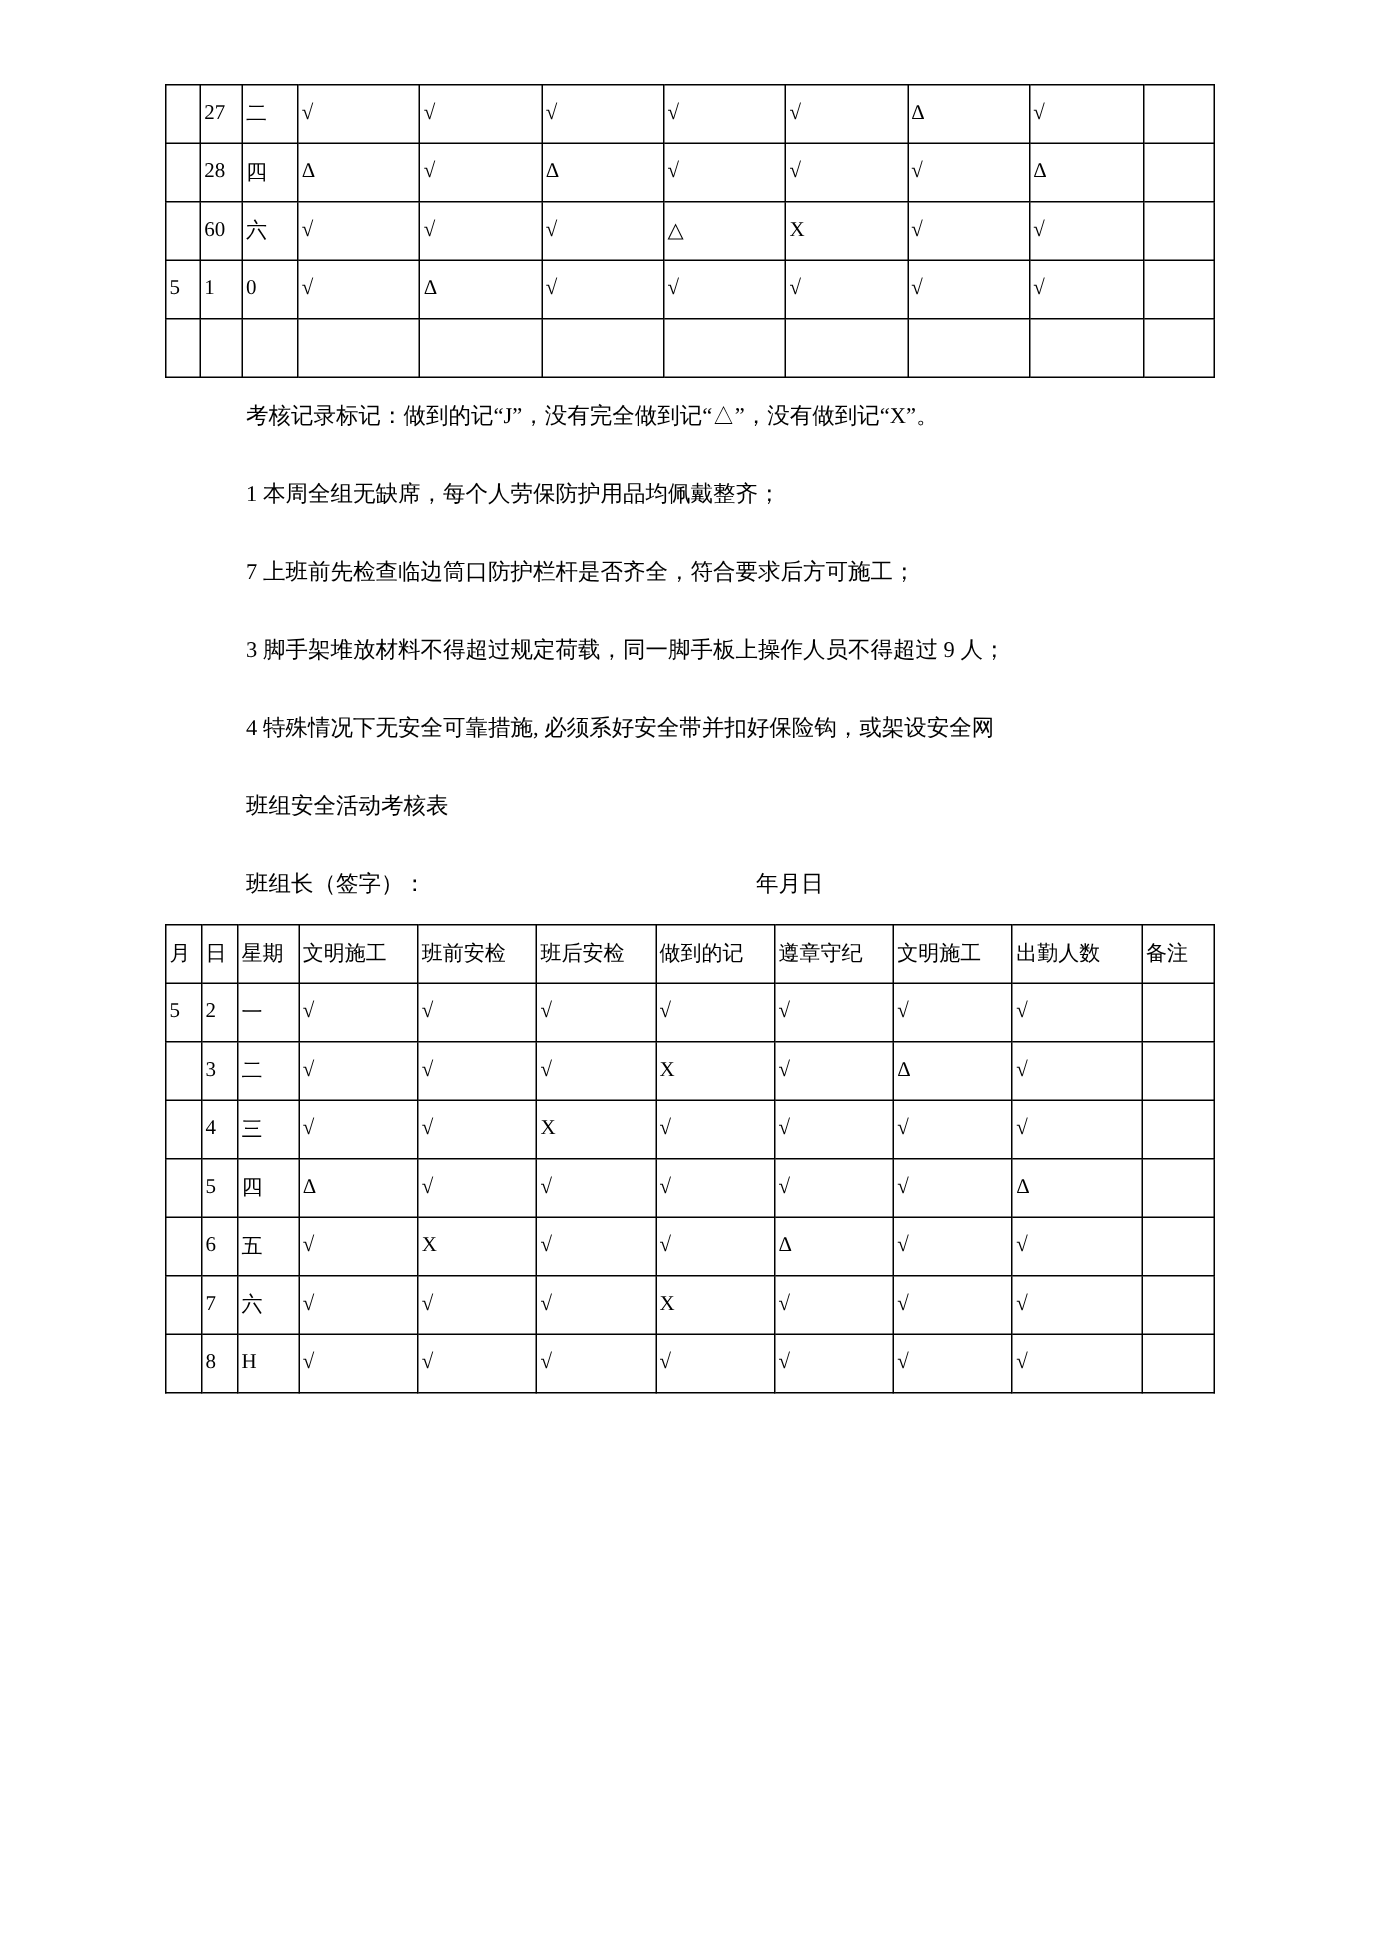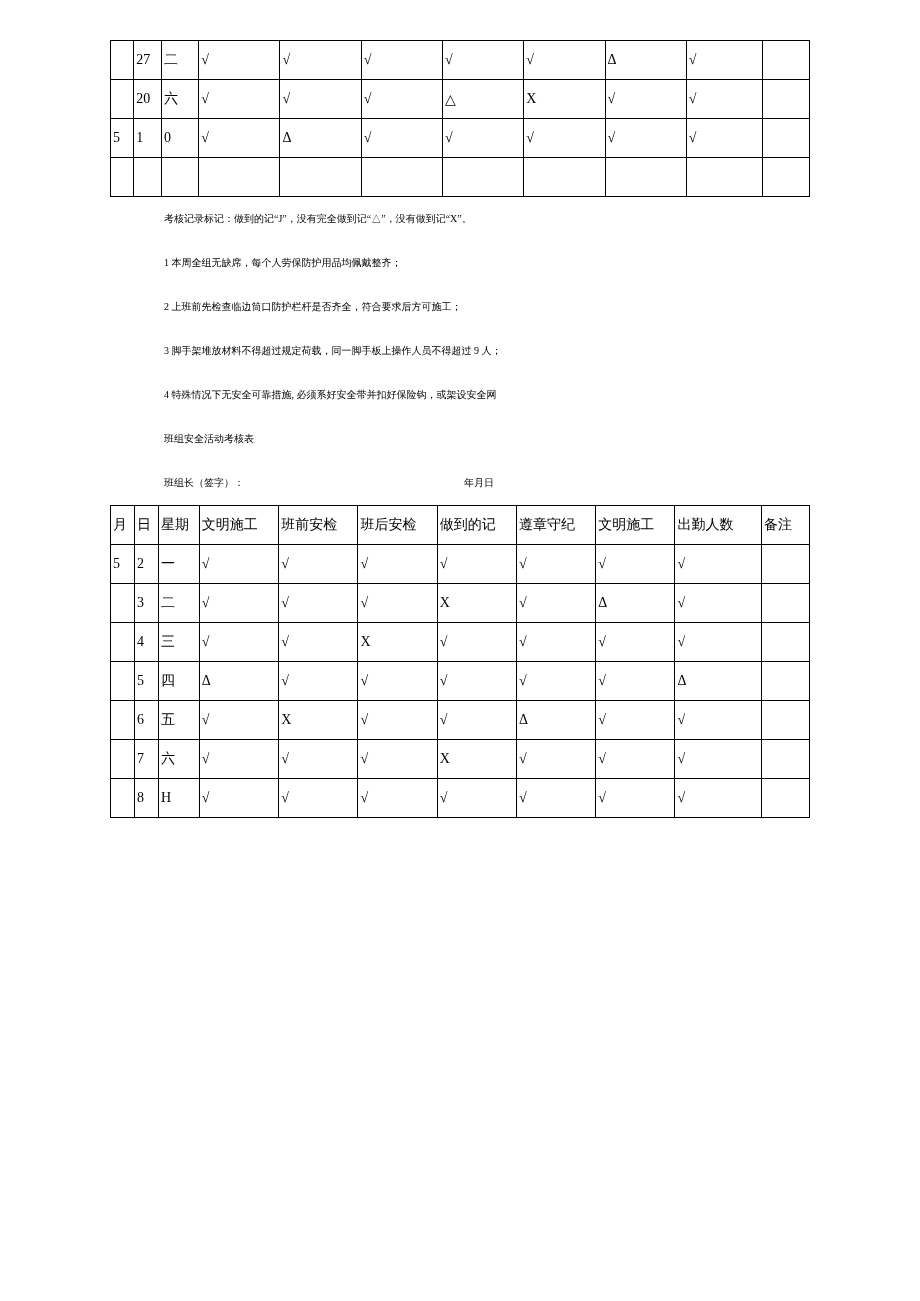--- a/index.html
+++ b/index.html
@@ -1,23 +1,23 @@
 <!DOCTYPE html>
 <html><head>
 <meta charset="utf-8">
 <style>
 body{font-family:"SimSun","Songti SC",serif;background:#fff;color:#000;margin:0;padding:40px 110px 60px 110px;font-size:14px}
-.page{width:700px;margin:0 auto}
+.page{width:700px;margin:16px auto}
 table{border-collapse:collapse;width:100%;table-layout:fixed}
 td{border:1px solid #000;padding:4px 2px;height:30px;vertical-align:middle;font-size:14px;overflow:hidden}
 .t1 col.c1{width:20px}.t1 col.c2{width:24px}.t1 col.c3{width:32px}
 .t1 col.cw{width:70px}.t1 col.cout{width:66px}.t1 col.crem{width:40px}
 .t2 col.c1{width:20px}.t2 col.c2{width:20px}.t2 col.c3{width:34px}
 .t2 col.cw{width:66px}.t2 col.cout{width:72px}.t2 col.crem{width:40px}
-.body-text p{margin:0;padding:14px 0 14px 54px;line-height:1.6;font-size:10px}
+.body-text p{margin:0;padding:14px 0 14px 54px;line-height:1.6;font-size:15px}
 .sig-date{display:inline-block;margin-left:220px}
 </style>
 </head>
 <body>
 
 <div class="page">
 
 <table class="t1">
 <colgroup>
         <col class="c1">
@@ -41,21 +41,34 @@
           <td>√</td>
           <td>√</td>
           <td>√</td>
           <td>√</td>
           <td>Δ</td>
           <td>√</td>
           <td></td>
         </tr>
         <tr>
           <td></td>
-          <td>20</td>
+          <td>28</td>
+          <td>四</td>
+          <td>Δ</td>
+          <td>√</td>
+          <td>Δ</td>
+          <td>√</td>
+          <td>√</td>
+          <td>√</td>
+          <td>Δ</td>
+          <td></td>
+        </tr>
+        <tr>
+          <td></td>
+          <td>60</td>
           <td>六</td>
           <td>√</td>
           <td>√</td>
           <td>√</td>
           <td>△</td>
           <td>X</td>
           <td>√</td>
           <td>√</td>
           <td></td>
         </tr>
@@ -84,21 +97,21 @@
           <td></td>
           <td></td>
           <td></td>
         </tr>
       </tbody>
 </table>
 
 <div class="body-text">
 <p>考核记录标记：做到的记“J”，没有完全做到记“△”，没有做到记“X”。</p>
 <p>1 本周全组无缺席，每个人劳保防护用品均佩戴整齐；</p>
-<p>2 上班前先检查临边筒口防护栏杆是否齐全，符合要求后方可施工；</p>
+<p>7 上班前先检查临边筒口防护栏杆是否齐全，符合要求后方可施工；</p>
 <p>3 脚手架堆放材料不得超过规定荷载，同一脚手板上操作人员不得超过 9 人；</p>
 <p>4 特殊情况下无安全可靠措施, 必须系好安全带并扣好保险钩，或架设安全网</p>
 <p>班组安全活动考核表</p>
 <p><span>班组长（签字）：</span><span class="sig-date">年月日</span></p>
 </div>
 
 <table class="t2">
 <colgroup>
         <col class="c1">
         <col class="c2">

